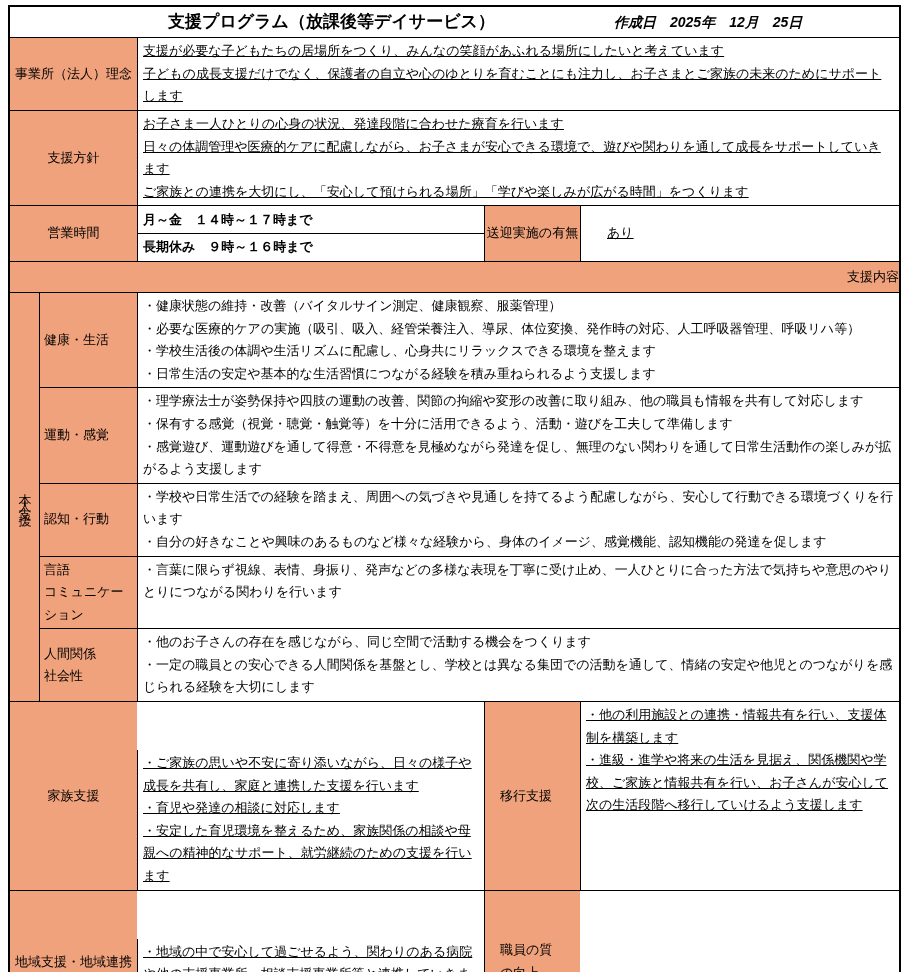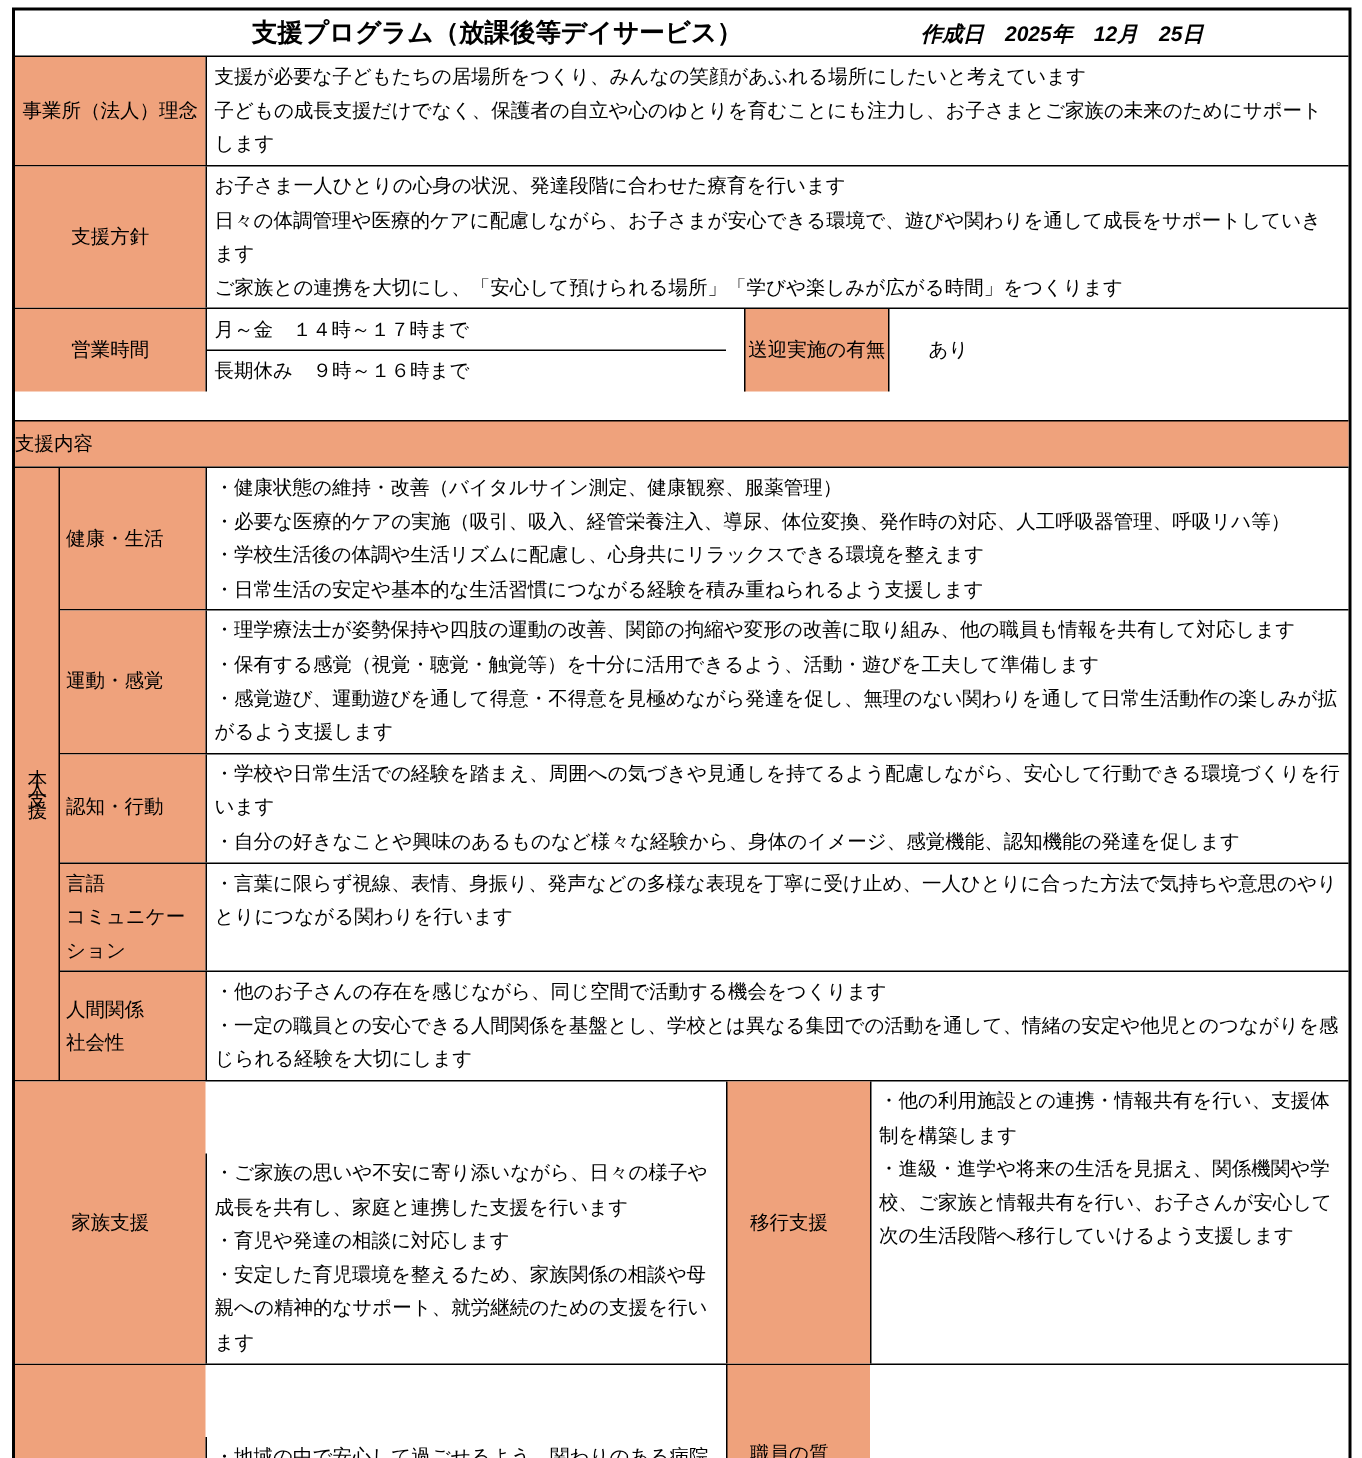--- a/index.html
+++ b/index.html
@@ -20,32 +20,32 @@
   }
   .row { display: flex; align-items: stretch; }
   .row + .row { border-top: 1px solid var(--border); }
   .cell { padding: 2px 4px; }
   .cell + .cell { border-left: 1px solid var(--border); }
   .hl { background: var(--accent); }
   .label {
     display: flex; align-items: center; justify-content: center;
     text-align: center; flex: 0 0 127px; padding: 2px 2px;
   }
-  .txt { flex: 1 1 auto; white-space: pre-line; padding: 2px 5px; }
+  .txt { flex: 1 1 auto; white-space: pre-line; padding: 2px 5px; text-decoration: underline; }
   .title-row { display: flex; min-height: 30px; align-items: center; font-weight: bold; }
   .title-main { flex: 1 1 auto; text-align: center; font-size: 17px; padding-left: 39px; }
   .title-date { flex: 0 0 285px; text-align: left; font-size: 14px; font-style: italic; }
   .r-rinen { min-height: 73px; }
   .r-policy { min-height: 90px; }
-  .hours-mid { flex: 0 0 347px; display: flex; flex-direction: column; padding: 0; }
+  .hours-mid { flex: 0 0 347px; display: flex; flex-direction: column; padding: 0; font-weight: bold; }
   .hours-sub { min-height: 27px; display: flex; align-items: center; padding: 1px 5px; }
   .hours-sub + .hours-sub { border-top: 1px solid var(--border); }
-  .transport-label { flex: 0 0 96px; padding: 16px 1px; margin-left: 12px; }
+  .transport-label { flex: 0 0 96px; padding: 16px 1px; }
   .transport-val { display: flex; align-items: center; padding-left: 26px; }
-  .section-row { min-height: 31px; justify-content: flex-start; align-items: center; text-align: center; margin-top: 19px; }
+  .section-row { min-height: 31px; justify-content: flex-end; align-items: center; text-align: center; }
   .vert-cell {
     flex: 0 0 30px; display: flex; align-items: center; justify-content: center;
     border-right: 1px solid var(--border);
   }
   .vert-text {
     writing-mode: vertical-rl; text-orientation: upright;
     letter-spacing: 7px; line-height: 28px;
   }
   .subrows { flex: 1 1 auto; display: flex; flex-direction: column; }
   .subrow { display: flex; align-items: stretch; }

